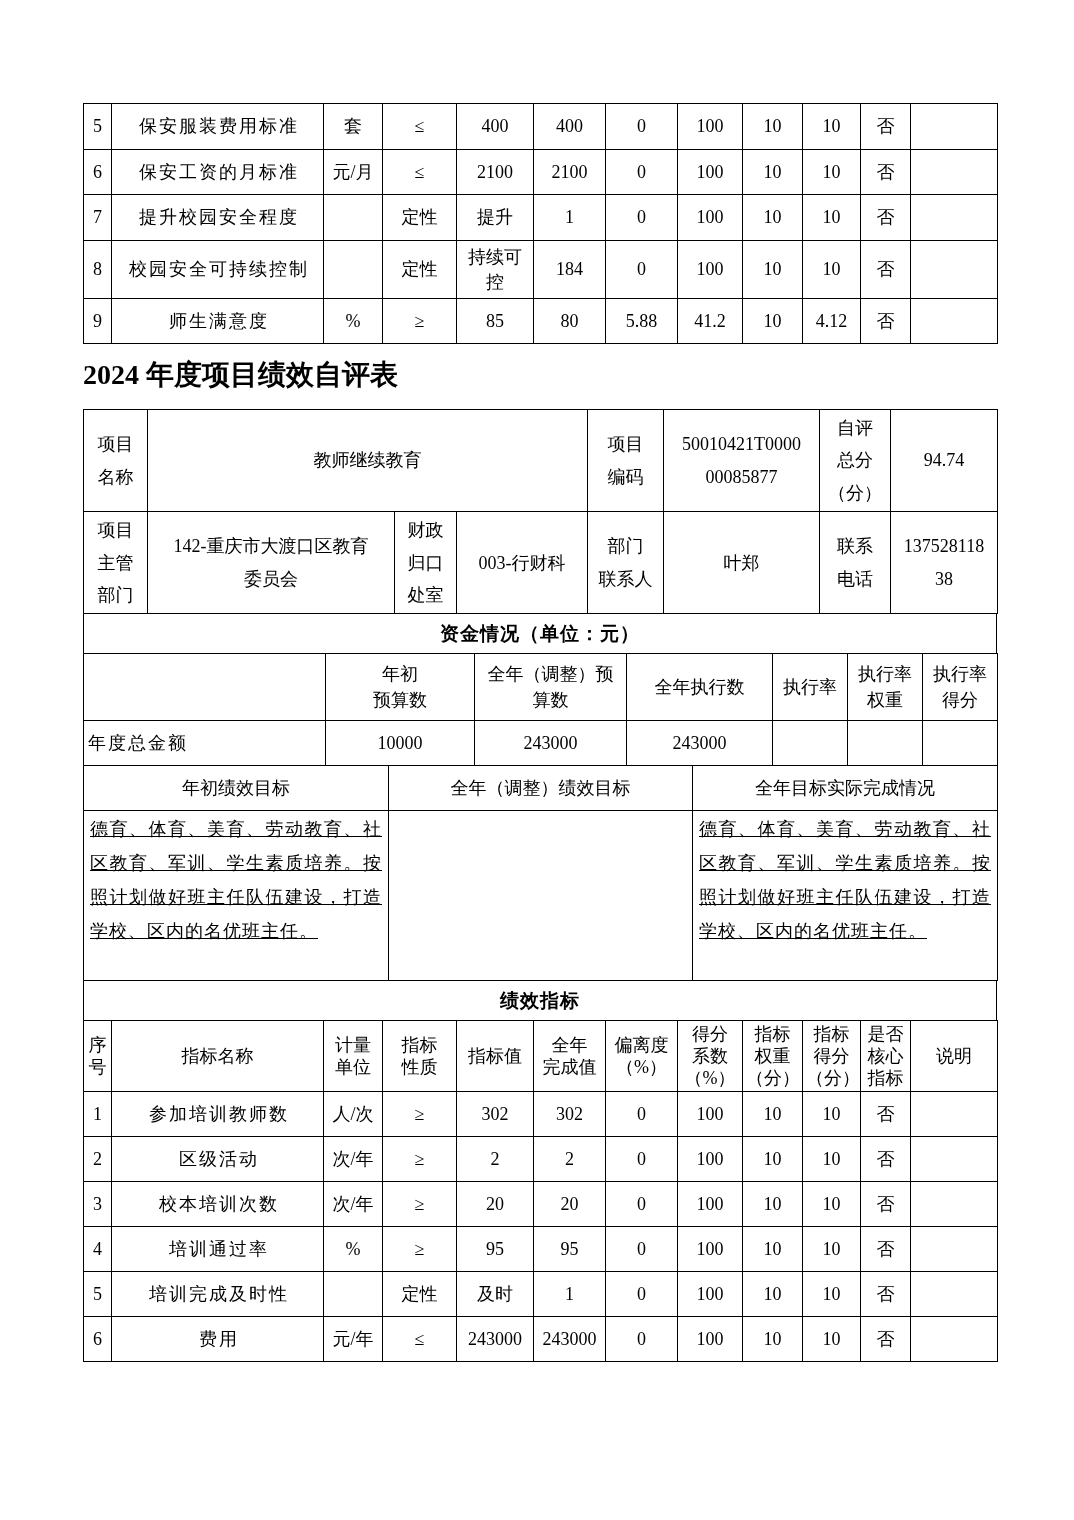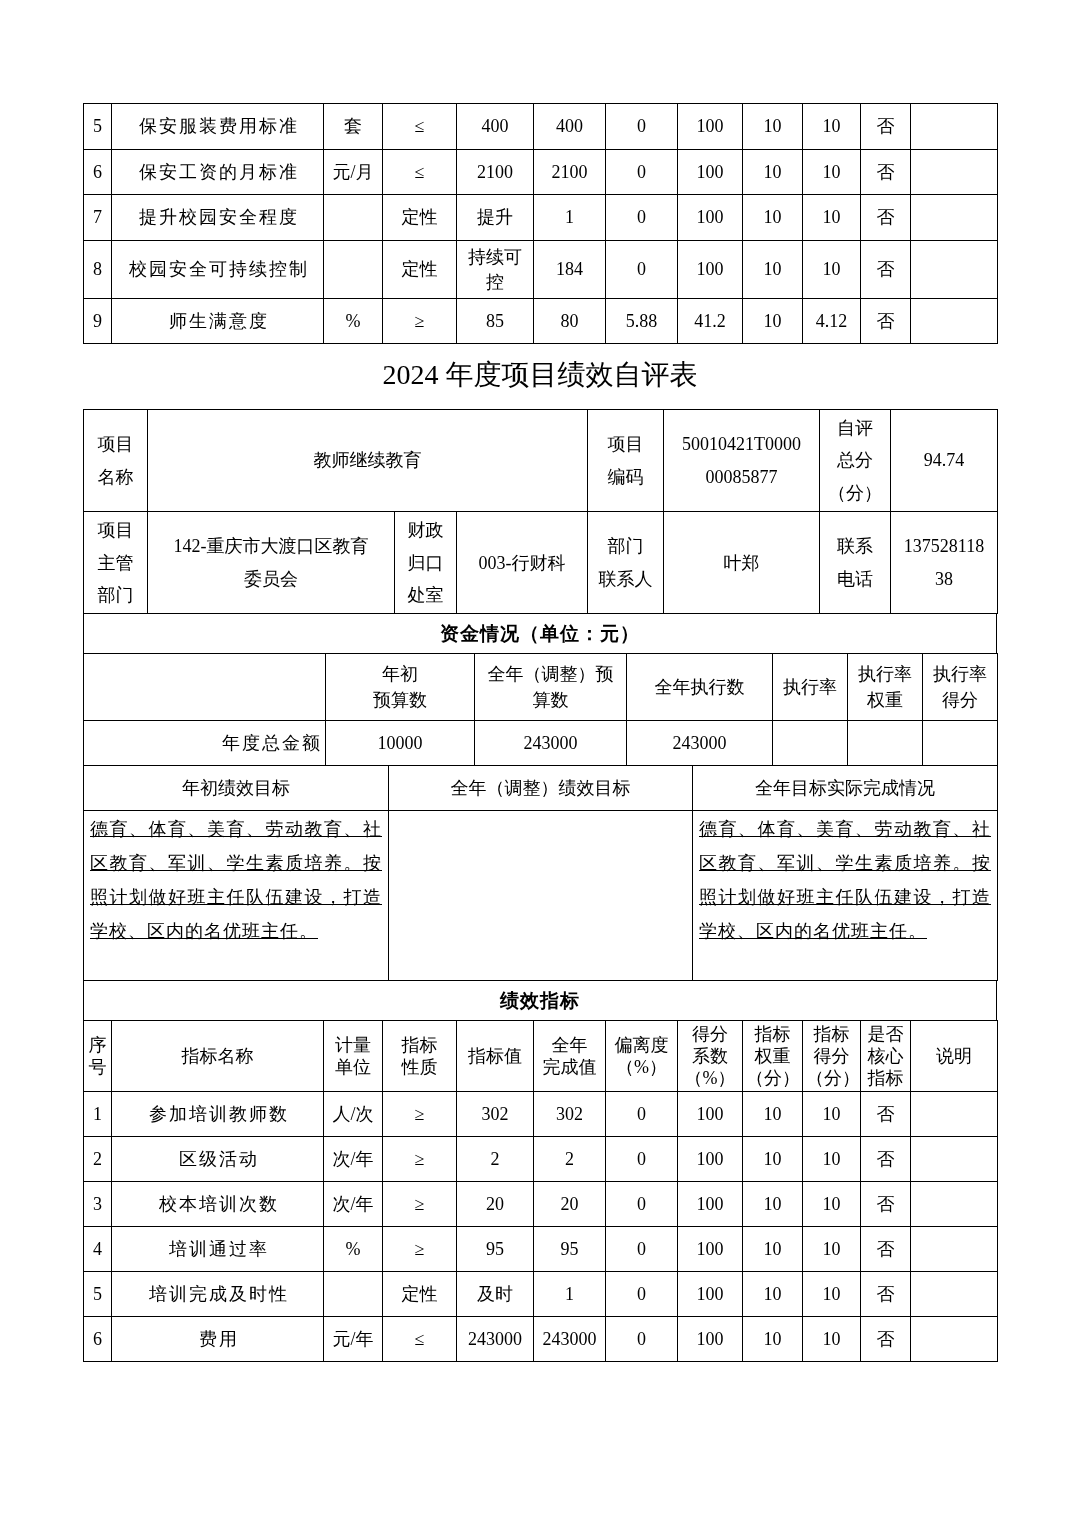--- a/index.html
+++ b/index.html
@@ -29,21 +29,21 @@
   .top-table tbody tr { height:46px; }
   .top-table tbody tr:nth-of-type(2) { height:45px; }
   .top-table tbody tr:nth-of-type(4) { height:58px; }
   .top-table tbody tr:nth-of-type(5) { height:45px; }
 
   .name-cell { text-align:center; letter-spacing:2px; padding-left:6px; }
 
   
   .doc-title {
     position:absolute; left:83px; top:356px; width:914px;
-    text-align:center; font-size:28px; font-weight:normal;
+    text-align:left; font-size:28px; font-weight:bold;
   }
 
   
   .main-block { position:absolute; left:83px; top:410px; width:914px; }
   .main-block table { margin-top:-1px; }
   .section-bar {
     margin-top:-1px;
     border:1px solid #000;
     height:41px;
     display:flex; align-items:center; justify-content:center;
@@ -51,21 +51,21 @@
     background:#fff;
   }
 
   .info-table tr:nth-of-type(1) { height:92px; }
   .info-table tr:nth-of-type(2) { height:90px; }
   .info-table td { line-height:1.8; }
 
   .funding-table thead tr { height:67px; }
   .funding-table thead th { line-height:26px; }
   .funding-table tbody tr { height:45px; }
-  .funding-label-cell { text-align:right; letter-spacing:2px; padding-left:4px; }
+  .funding-label-cell { text-align:left; letter-spacing:2px; padding-left:4px; }
   .funding-table tbody tr:nth-of-type(2) .funding-label-cell { padding-left:26px; }
 
   .goals-table thead tr { height:45px; }
   .goals-table tbody tr { height:170px; }
   .goal-text {
     text-align:justify;
     vertical-align:top;
     line-height:34px;
     padding:1px 6px;
     letter-spacing:1px;

